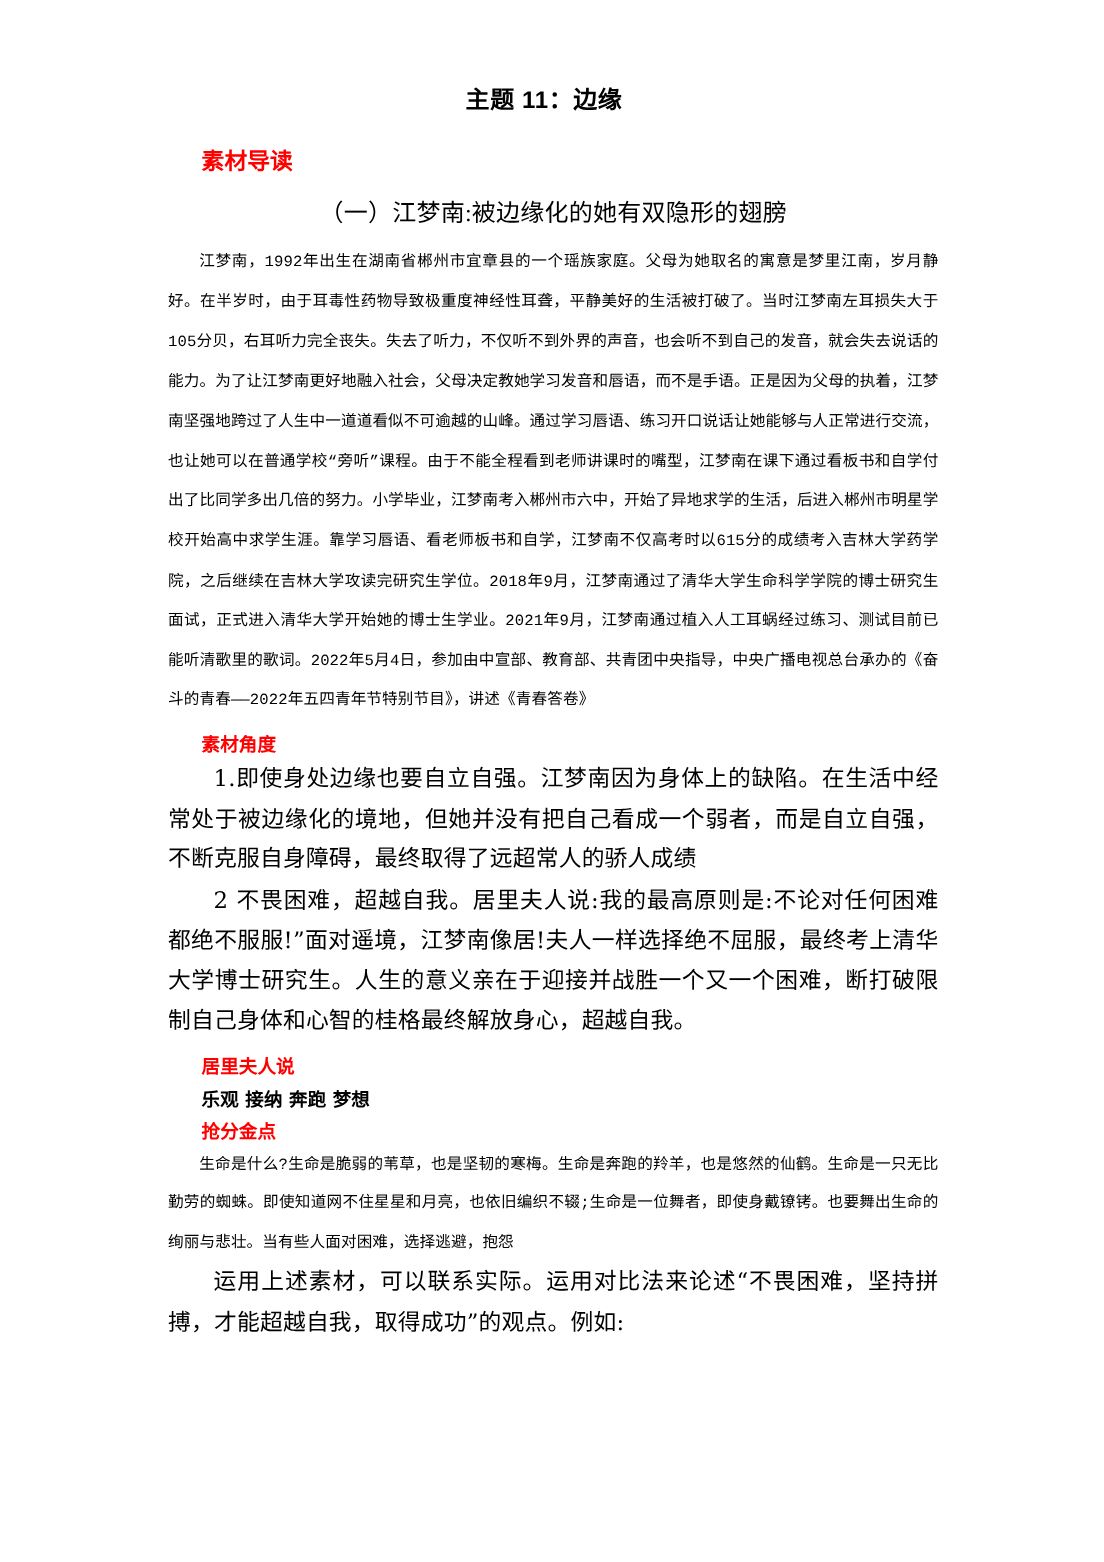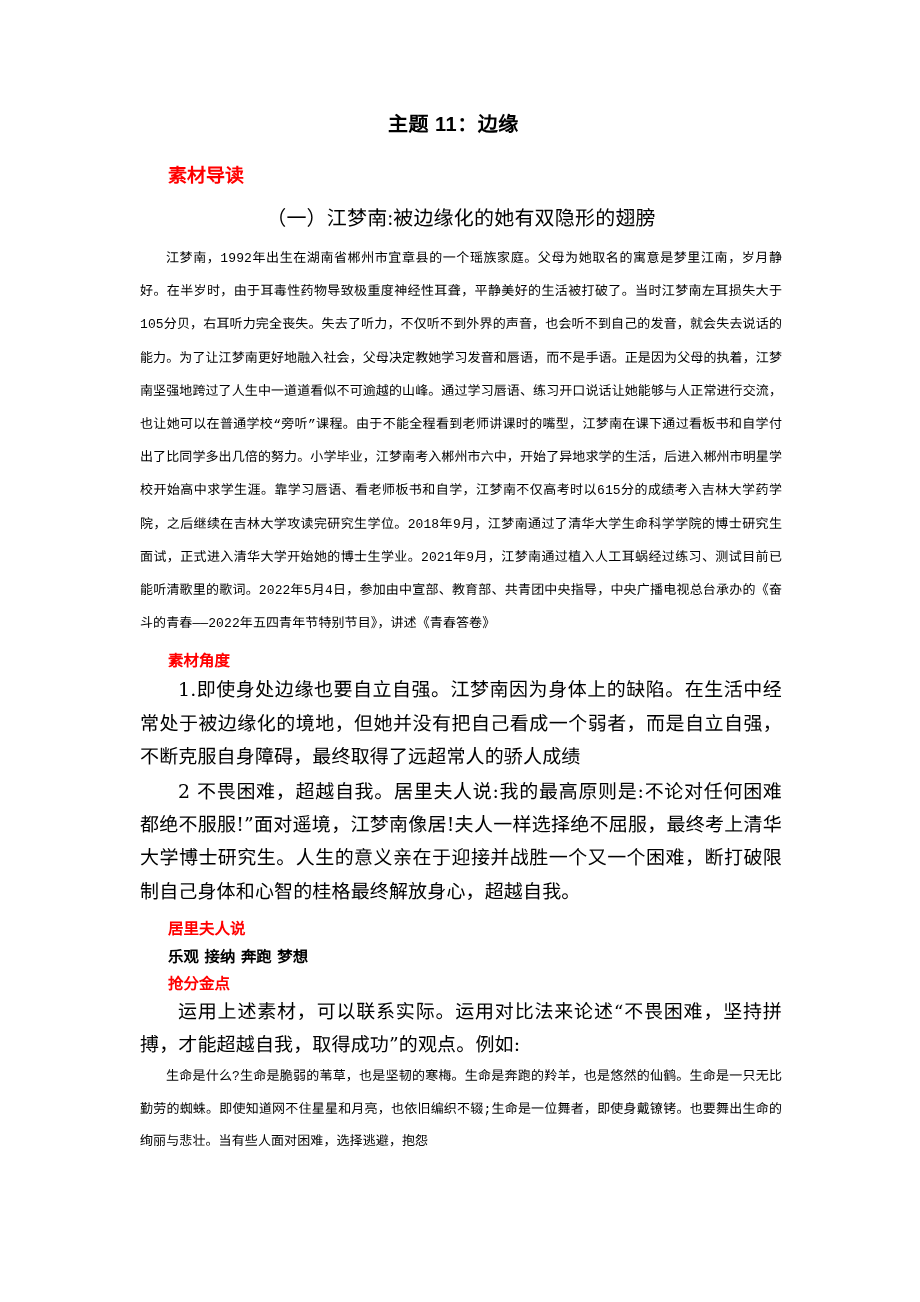--- a/index.html
+++ b/index.html
@@ -31,21 +31,21 @@
 
   
   .doc-title {
     font-family: "Liberation Sans", "DejaVu Sans", sans-serif;
     font-weight: bold;
     font-size: 20px;
     line-height: 28px;
     letter-spacing: 0.5px;
     color: #000;
     margin: 0;
-    padding-top: 110px;
+    padding-top: 70px;
     padding-left: 248px;
     white-space: nowrap;
   }
 
   
   .heading-red {
     font-family: "Liberation Sans", "DejaVu Sans", sans-serif;
     font-weight: bold;
     color: #ff0000;
     margin: 0;
@@ -132,18 +132,18 @@
     <p class="para songti">1.即使身处边缘也要自立自强。江梦南因为身体上的缺陷。在生活中经常处于被边缘化的境地，但她并没有把自己看成一个弱者，而是自立自强，不断克服自身障碍，最终取得了远超常人的骄人成绩</p>
 
     <p class="para songti spaced">2 不畏困难，超越自我。居里夫人说:我的最高原则是:不论对任何困难都绝不服服!”面对遥境，江梦南像居!夫人一样选择绝不屈服，最终考上清华大学博士研究生。人生的意义亲在于迎接并战胜一个又一个困难，断打破限制自己身体和心智的桂格最终解放身心，超越自我。</p>
 
     <h3 class="heading-red sub gap-top">居里夫人说</h3>
 
     <p class="para topics">乐观 接纳 奔跑 梦想</p>
 
     <h3 class="heading-red sub">抢分金点</h3>
 
+    <p class="para tight">生命是什么?生命是脆弱的苇草，也是坚韧的寒梅。生命是奔跑的羚羊，也是悠然的仙鹤。生命是一只无比勤劳的蜘蛛。即使知道网不住星星和月亮，也依旧编织不辍;生命是一位舞者，即使身戴镣铐。也要舞出生命的绚丽与悲壮。当有些人面对困难，选择逃避，抱怨</p>
+
     <p class="para songti">运用上述素材，可以联系实际。运用对比法来论述“不畏困难，坚持拼搏，才能超越自我，取得成功”的观点。例如:</p>
-
-    <p class="para tight">生命是什么?生命是脆弱的苇草，也是坚韧的寒梅。生命是奔跑的羚羊，也是悠然的仙鹤。生命是一只无比勤劳的蜘蛛。即使知道网不住星星和月亮，也依旧编织不辍;生命是一位舞者，即使身戴镣铐。也要舞出生命的绚丽与悲壮。当有些人面对困难，选择逃避，抱怨</p>
 
   </div>
 </div>
 
 </body></html>

